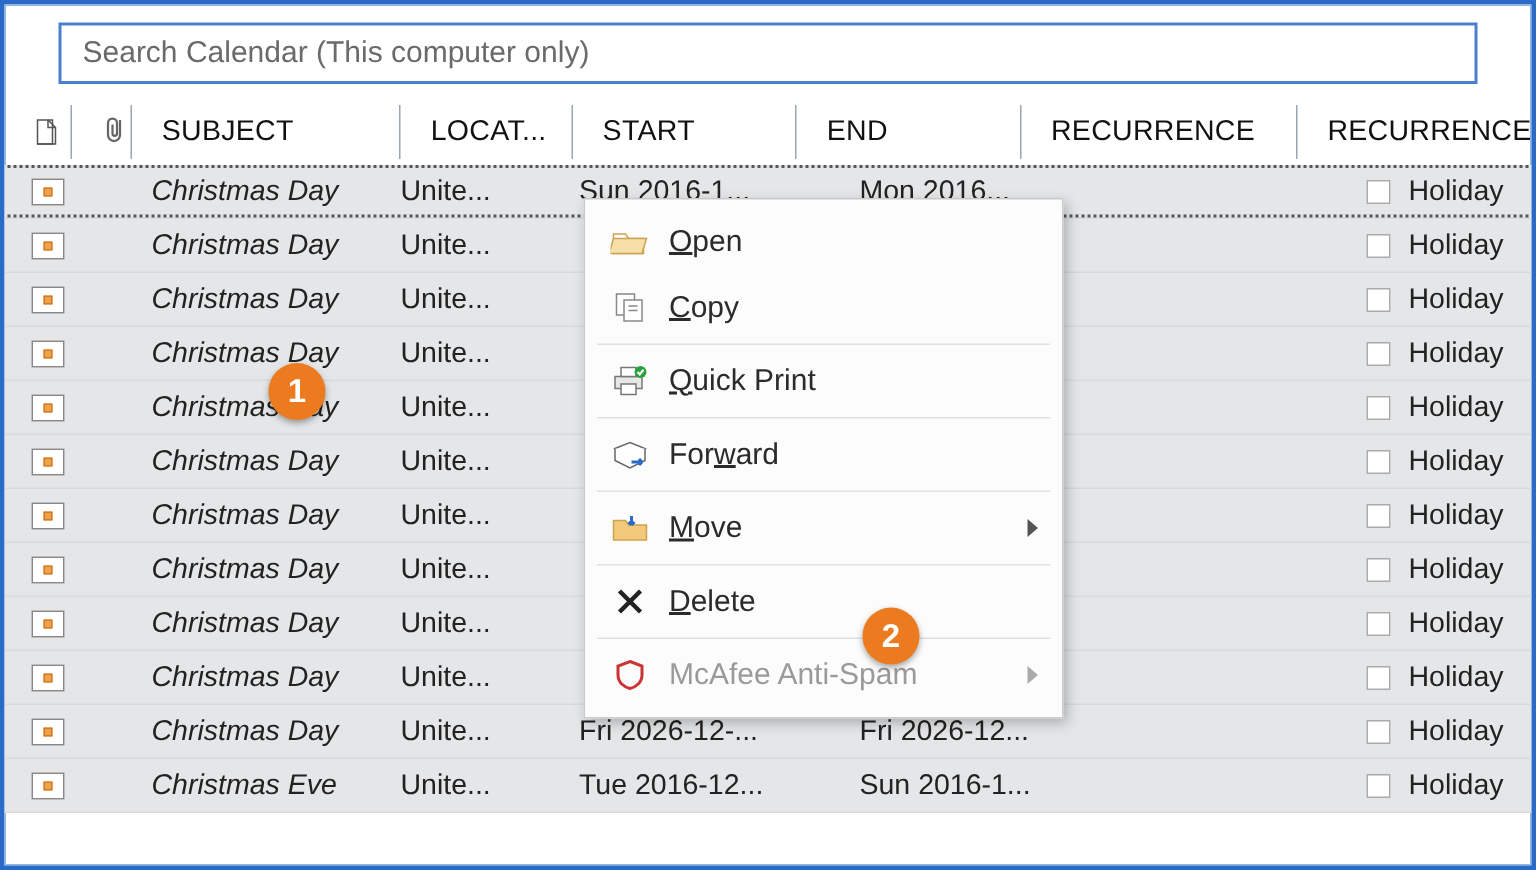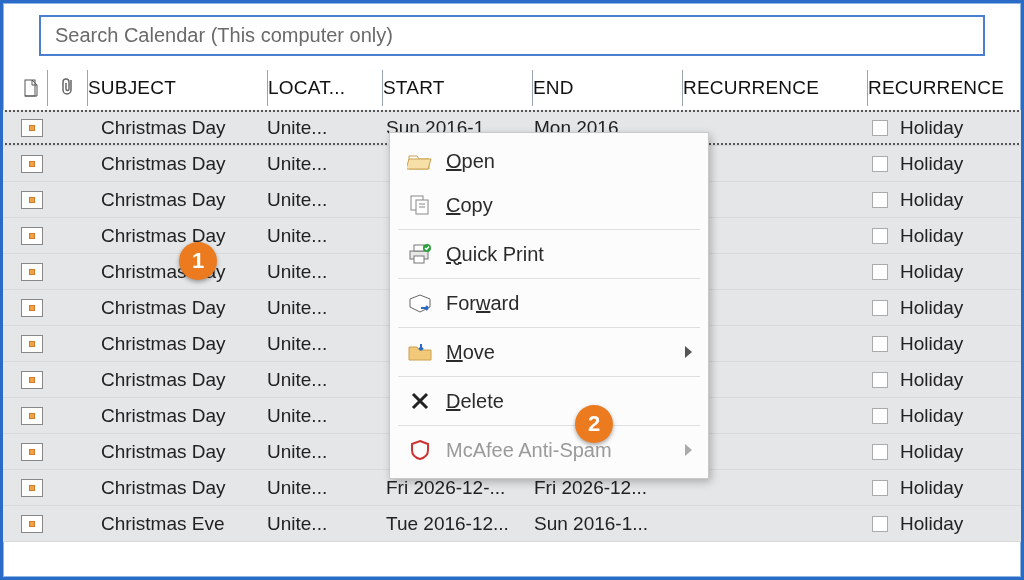--- a/index.html
+++ b/index.html
@@ -43,21 +43,21 @@
     padding-left: 14px;
     font-size: 19px;
     color: #111;
     margin-top: 14px;
   }
   .headers .hcell {
     display: flex;
     align-items: center;
     height: 100%;
     border-left: 1px solid #9aa5b1;
-    padding-left: 0;
+    padding-left: 20px;
     letter-spacing: 0.2px;
   }
   .headers .hcell:first-child { border-left: none; padding-left: 0; }
   .col-type { width: 30px; justify-content: center; }
   .col-attach { width: 40px; justify-content: center; }
   .col-subject { width: 180px; }
   .col-location { width: 115px; }
   .col-start { width: 150px; }
   .col-end { width: 150px; }
   .col-recur { width: 185px; }
@@ -86,24 +86,24 @@
     content: "";
     position: absolute;
     left: 2px; right: 2px;
     border-top: 2px dotted #555;
   }
   .row.sel-top::before { top: 0; }
   .row.sel-top::after { bottom: 0; }
   .row .cell { display:flex; align-items:center; height:100%; }
   .c-type { width: 30px; justify-content:center; }
   .c-pad  { width: 54px; } 
-  .c-subject { width: 166px; padding-left: 0; white-space: nowrap; overflow:hidden; }
+  .c-subject { width: 166px; padding-left: 0; white-space: nowrap; overflow:hidden;font-style:italic; }
   .c-location { width: 113px; padding-left: 0; white-space:nowrap; overflow:hidden; }
   .c-start { width: 150px; padding-left: 6px; white-space:nowrap; overflow:hidden; }
-  .c-end { width: 150px; padding-left: 4px; white-space:nowrap; overflow:hidden; }
+  .c-end { width: 150px; padding-left: 4px; white-space:nowrap; overflow:hidden;margin-left:39px; }
   .c-recur { width: 186px; }
   .c-catbox { width: 28px; display:flex; justify-content:center; }
   .c-cat { flex:1; padding-left: 6px; }
 
   .cal-mini {
     width: 22px; height: 18px; border:1px solid #888; position:relative; background:#fff;
   }
   .cal-mini .dot { position:absolute; top:5px; left:7px; width:6px; height:6px; border:1px solid #d17b2a; background:#f0a24a; }
   .cat-box { width:16px; height:16px; border:1px solid #aaa; background:#fff; }
 

